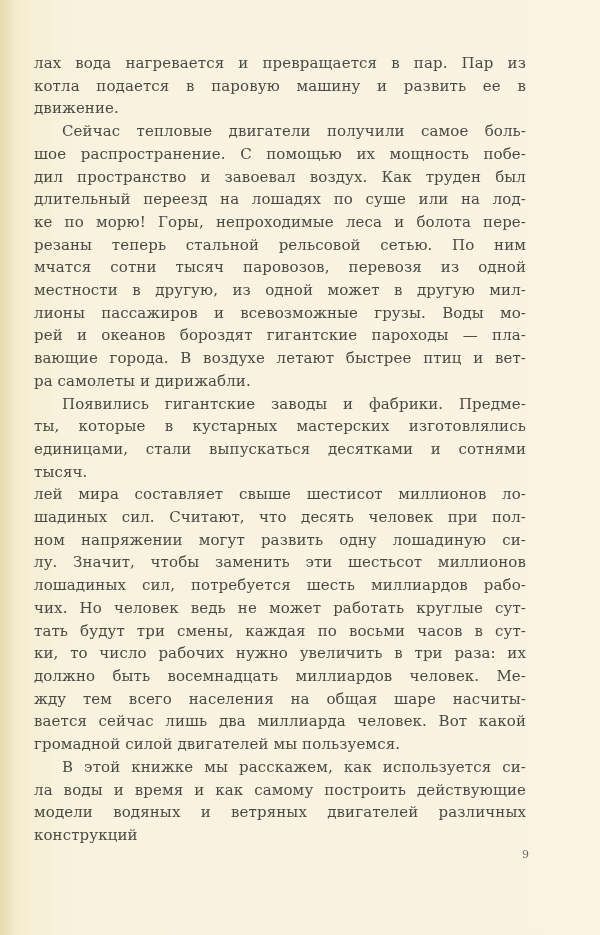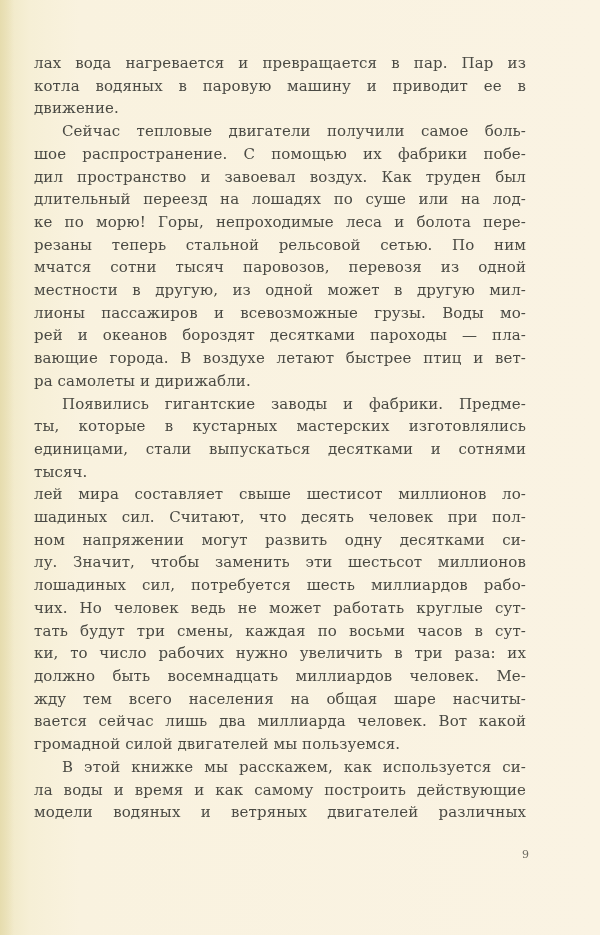--- a/index.html
+++ b/index.html
@@ -29,57 +29,58 @@
   }
 </style>
 </head>
 <body>
 
 <div class="page-edge"></div>
 
 <div class="text-block">
   <div>
     <span class="line">лах вода нагревается и превращается в пар. Пар из</span>
-    <span class="line">котла водяных в паровую машину  и  приводит  ее в</span>
+    <span class="line">котла подается в паровую машину  и  развить  ее в</span>
     <span class="line last">движение.</span>
   </div>
   <div>
     <span class="line indent">Сейчас тепловые двигатели получили самое боль-</span>
-    <span class="line">шое распространение. С помощью их фабрики побе-</span>
+    <span class="line">шое распространение. С помощью их мощность побе-</span>
     <span class="line">дил пространство и завоевал воздух. Как труден был</span>
     <span class="line">длительный переезд на лошадях по суше или на лод-</span>
     <span class="line">ке по морю! Горы, непроходимые леса и болота пере-</span>
     <span class="line">резаны теперь  стальной рельсовой сетью. По ним</span>
     <span class="line">мчатся сотни тысяч паровозов, перевозя из одной</span>
     <span class="line">местности в другую, из одной может в другую мил-</span>
     <span class="line">лионы пассажиров и всевозможные грузы. Воды мо-</span>
-    <span class="line">рей и океанов бороздят десятками пароходы — пла-</span>
+    <span class="line">рей и океанов бороздят гигантские пароходы — пла-</span>
     <span class="line">вающие города. В воздухе летают быстрее птиц и вет-</span>
     <span class="line last">ра самолеты и дирижабли.</span>
   </div>
   <div>
     <span class="line indent">Появились гигантские заводы и фабрики. Предме-</span>
     <span class="line">ты, которые в кустарных мастерских изготовлялись</span>
     <span class="line">единицами, стали выпускаться десятками и сотнями</span>
     <span class="line last">тысяч.</span>
   </div>
   <div>
     <span class="line">лей мира составляет свыше шестисот миллионов ло-</span>
     <span class="line">шадиных сил. Считают, что десять человек при пол-</span>
-    <span class="line">ном напряжении могут развить одну десятками си-</span>
+    <span class="line">ном напряжении могут развить одну лошадиную си-</span>
     <span class="line">лу. Значит, чтобы заменить эти шестьсот миллионов</span>
     <span class="line">лошадиных сил, потребуется шесть миллиардов рабо-</span>
     <span class="line">чих. Но человек ведь не может работать круглые сут-</span>
     <span class="line">тать будут три смены, каждая по восьми часов в сут-</span>
     <span class="line">ки, то число рабочих нужно увеличить в три раза: их</span>
     <span class="line">должно быть восемнадцать миллиардов человек. Ме-</span>
     <span class="line">жду тем всего населения на  общая  шаре  насчиты-</span>
     <span class="line">вается сейчас лишь два миллиарда человек. Вот какой</span>
     <span class="line last">громадной силой двигателей мы пользуемся.</span>
   </div>
   <div>
     <span class="line indent">В этой книжке мы расскажем, как используется си-</span>
     <span class="line">ла воды и время и как самому построить действующие</span>
     <span class="line">модели водяных  и ветряных  двигателей  различных</span>
+    <span class="line last">конструкций</span>
   </div>
 </div>
 
 <div class="page-number">9</div>
 
 </body></html>

